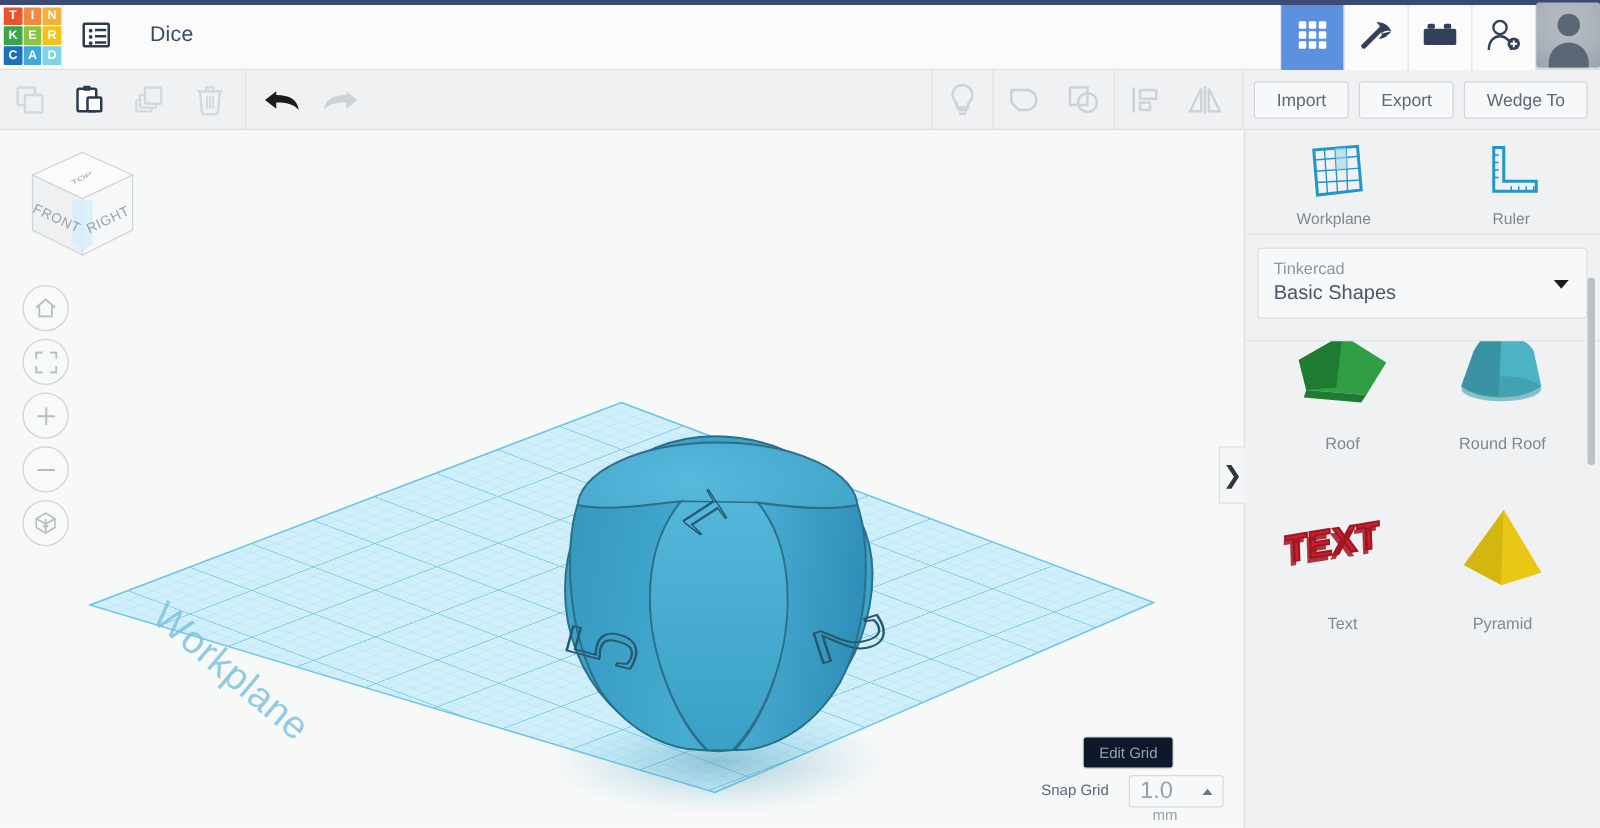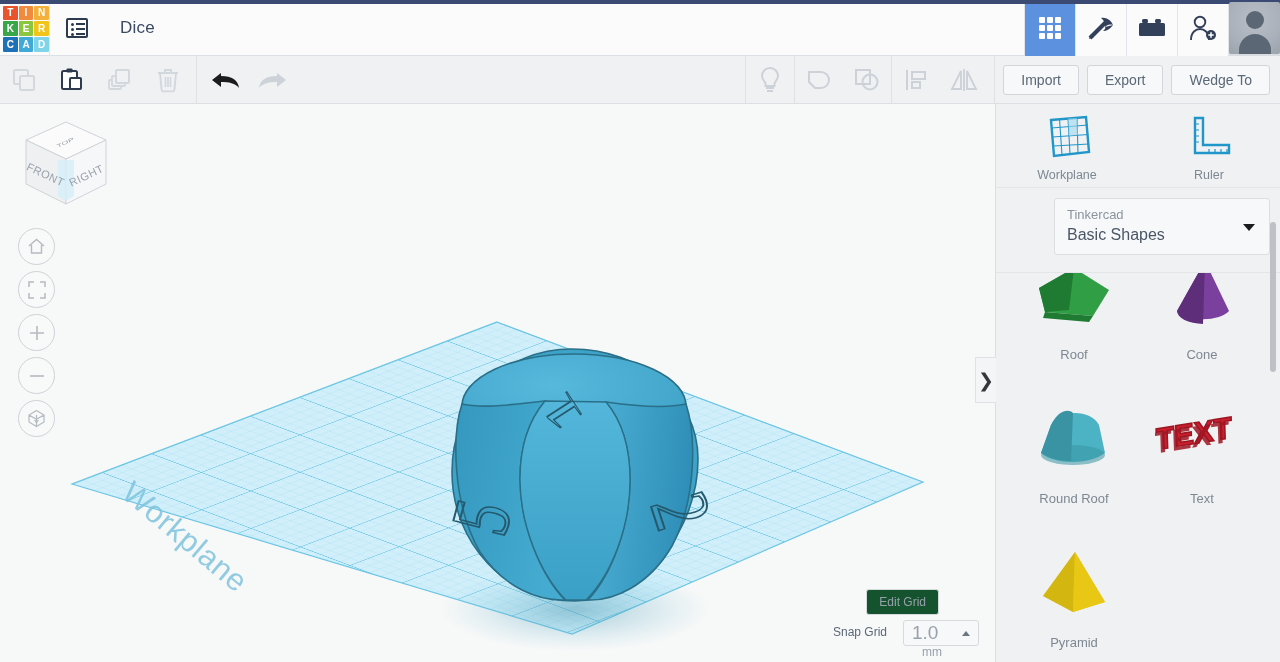--- a/index.html
+++ b/index.html
@@ -109,21 +109,21 @@
     width: 37px; height: 37px; border-radius: 50%; border: 1px solid #cfd3d6;
     background: #f8f9f9; margin-bottom: 6px;
     display: flex; align-items: center; justify-content: center; cursor: pointer;
   }
 
   .grid-wrap { position: absolute; left: 0; top: 0; width: 995px; height: 558px; }
 
   .editgrid-btn {
     position: absolute; right: 56px; bottom: 47px;
     height: 22px; padding: 12px 12px;
-    background: #14532d; border: 1px solid #d7dadd; border-radius: 3px;
+    background: #0f172a; border: 1px solid #d7dadd; border-radius: 3px;
     font-size: 12px; color: #97a1ab; display: flex; align-items: center; cursor: pointer;
   }
   .snap-row {
     position: absolute; right: 16px; bottom: 16px;
     display: flex; align-items: flex-start;
   }
   .snap-label { font-size: 12px; color: #5b6877; margin-right: 16px; margin-top: 5px; }
   .snap-select {
     width: 76px; height: 26px; background: #f7f8f9; border: 1px solid #d7dadd; border-radius: 3px;
     display: flex; align-items: center; padding: 0 8px; position: relative; cursor: pointer;
@@ -148,21 +148,21 @@
     background: #f0f1f3;
   }
   .rp-tool {
     flex: 1; display: flex; flex-direction: column; align-items: center; justify-content: center;
     cursor: pointer; padding-top: 4px;
   }
   .rp-tool-label { font-size: 12.5px; color: #7d8893; margin-top: 8px; }
   .rp-select-wrap { padding: 10px 10px 0 10px; }
   .rp-select {
     background: #f7f8f9; border: 1px solid #dcdfe1; border-radius: 3px;
-    padding: 8px 12px 10px 12px; position: relative; cursor: pointer; margin-left: 48px;
+    padding: 8px 12px 10px 12px; position: relative; cursor: pointer;
   }
   .rp-sel-top { font-size: 13px; color: #8b949e; }
   .rp-sel-main { font-size: 16px; color: #4a5667; margin-top: 4px; }
   .rp-sel-caret {
     position: absolute; right: 14px; top: 50%; margin-top: -3px;
     width: 0; height: 0; border-left: 6px solid transparent;
     border-right: 6px solid transparent; border-top: 7px solid #1c1c1c;
   }
   .shapes {
     position: absolute; left: 0; top: 168px; right: 0; bottom: 0;
@@ -532,29 +532,20 @@
       <div class="shape-grid" id="shape-grid" style="margin-top: -46px;">
           <div class="shape-cell">
             <div class="shape-art">
               <svg width="86" height="70" viewBox="0 0 86 70">
       <polygon points="43,8 78,30 62,56 14,52 8,28" fill="#2f9e44"></polygon>
       <polygon points="43,8 8,28 14,52 38,50" fill="#1f7a32"></polygon>
       <polygon points="14,52 62,56 58,62 12,58" fill="#1f7a32"></polygon>
               </svg>
             </div>
             <div class="shape-label">Roof</div>
-          </div>
-          <div class="shape-cell">
-            <div class="shape-art">
-              <svg width="86" height="76" viewBox="0 0 86 76">
-      <path d="M46 4 L70 54 A28 13 0 0 1 18 54 Z" fill="#7b3f9d"></path>
-      <path d="M46 4 L18 54 A28 13 0 0 0 44 67 Z" fill="#5e2e7a"></path>
-              </svg>
-            </div>
-            <div class="shape-label">Cone</div>
           </div>
           <div class="shape-cell">
             <div class="shape-art">
               <svg width="90" height="72" viewBox="0 0 90 72">
       <path d="M22 22 C30 6 62 6 70 22 L76 50 C60 62 26 62 12 50 Z" fill="#4bb3c4"></path>
       <path d="M22 22 C30 6 40 6 44 10 L42 58 C28 58 18 54 12 50 Z" fill="#3a93a3"></path>
       <ellipse cx="44" cy="52" rx="32" ry="10" fill="#3a93a3" opacity="0.55"></ellipse>
               </svg>
             </div>
             <div class="shape-label">Round Roof</div>

